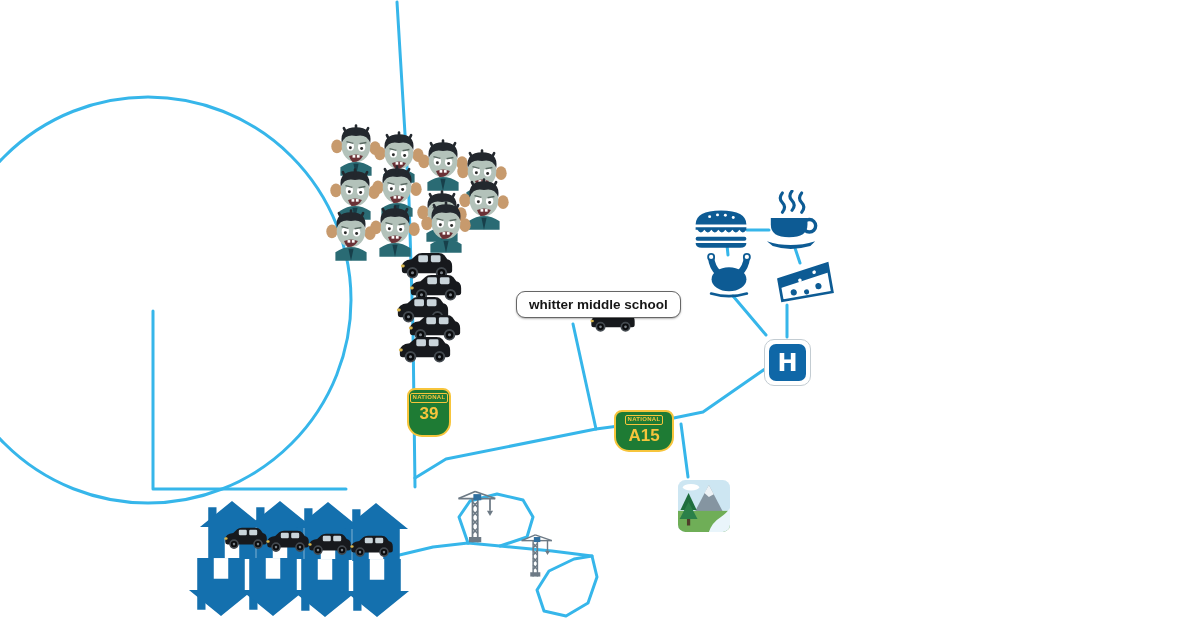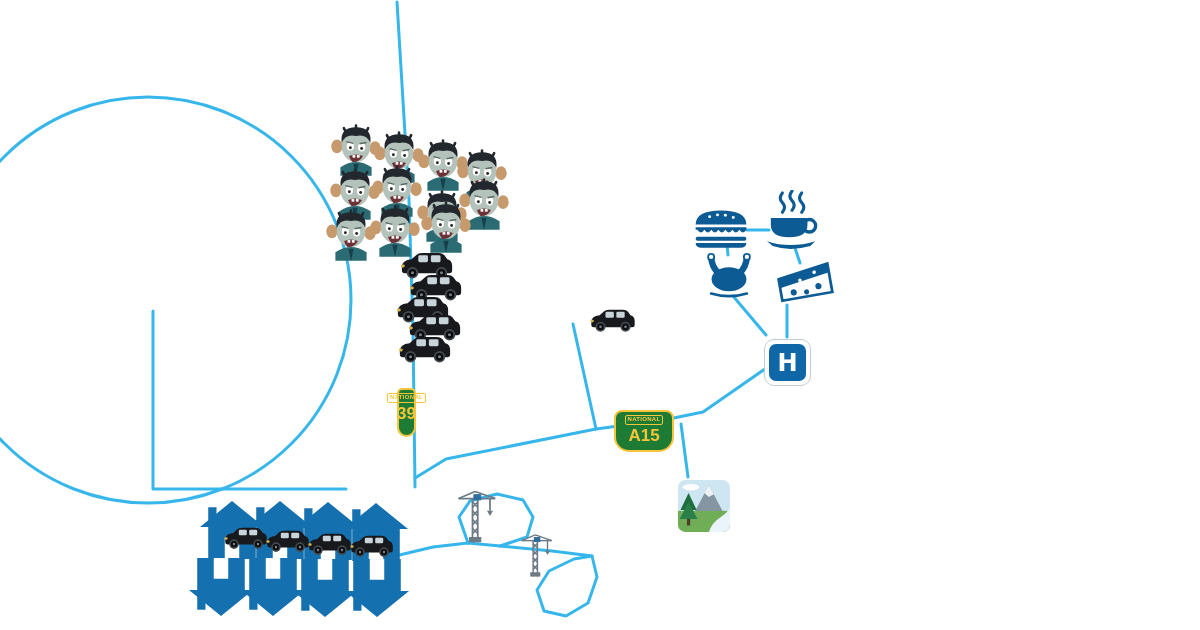--- a/index.html
+++ b/index.html
@@ -233,22 +233,23 @@
       <use href="#sym-suv"></use>
     </svg>
   <svg class="icon" style="left:396px;top:335px" width="58" height="30">
       <use href="#sym-suv"></use>
     </svg>
 
   <svg class="icon" style="left:588px;top:308px;z-index:5" width="50" height="26">
       <use href="#sym-suv"></use>
     </svg>
 
-
-  <div class="shield" style="left:397px;top:388px;width:19px;height:49px">
+  <div class="school-label">whitter middle school</div>
+
+  <div class="shield" style="left:407px;top:388px;width:44px;height:49px">
     <div class="shield-head">NATIONAL</div>
     <div class="shield-num">39</div>
   </div>
   <div class="shield" style="left:614px;top:410px;width:60px;height:42px">
     <div class="shield-head">NATIONAL</div>
     <div class="shield-num">A15</div>
   </div>
 
   <svg class="icon" style="left:693px;top:206px" width="56" height="44">
       <use href="#sym-burger"></use>

